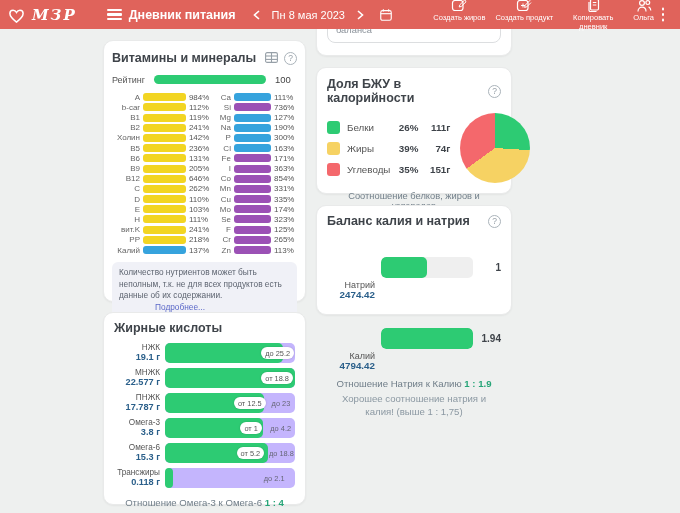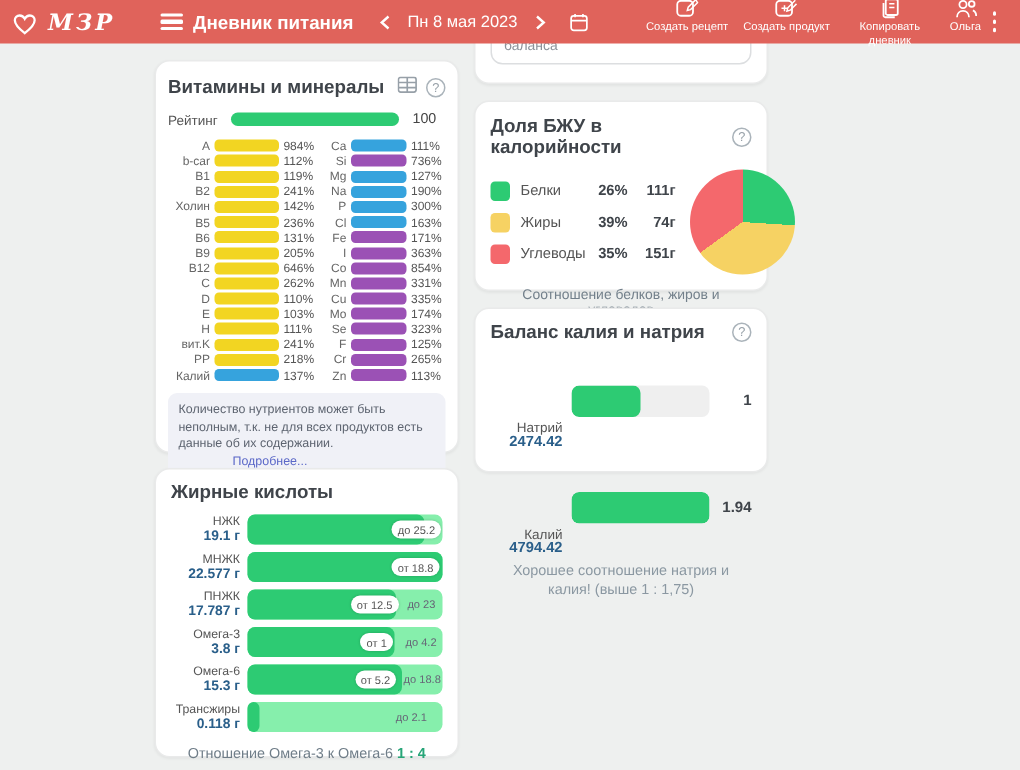--- a/index.html
+++ b/index.html
@@ -89,21 +89,21 @@
   .ratio-line { text-align:center; font-size:9.6px; color:#6f7d88; margin-top:7px; }
   .ratio-val { color:#27a578; font-weight:bold; }
   .verdict { text-align:center; font-size:9.6px; color:#8b98a2; margin-top:4px; line-height:1.3; }
   
   .fatty { left:103px; top:312px; width:203px; height:193px; padding:8px 10px; }
   .frows { display:flex; flex-direction:column; gap:5px; margin-top:8px; }
   .frow { display:flex; align-items:center; }
   .flab { width:46px; text-align:right; margin-right:5px; line-height:1.1; }
   .fname { font-size:8.2px; color:#555; white-space:nowrap; }
   .famount { font-size:9.2px; font-weight:bold; color:#2a5f8a; white-space:nowrap; }
-  .ftrack { position:relative; flex:1; height:20px; background:#86efac; border-radius:5px; }
+  .ftrack { position:relative; flex:1; height:20px; background:#c4b5fd; border-radius:5px; }
   .ffill { height:100%; background:#2dcb73; border-radius:5px; }
   .fmark { position:absolute; top:50%; transform:translateY(-50%); font-size:7.4px; white-space:nowrap; }
   .fmark.pill { background:#fff; border-radius:7px; padding:1.5px 4px; color:#555;
     box-shadow:0 0 2px rgba(0,0,0,.2); }
   .fmark.plain { color:#667; }
   .fatty .ratio-line { margin-top:9px; }
   
   .hicon svg, .chev svg, .cal-icon svg, .logo svg { display:block; }
   .titleicons { display:flex; gap:6px; align-items:center; }
 </style>
@@ -147,21 +147,21 @@
     </span>
   </div>
   <div class="actions">
       <div class="hact">
         <span class="hicon">
           <svg width="16" height="15" viewBox="0 0 16 15" fill="none" stroke="#fff" stroke-width="1.2">
             <rect x="1.5" y="2.5" width="10.5" height="10" rx="2.5"></rect>
             <path d="M13.8 1.8 L8.8 6.8 L8.2 9 L10.4 8.4 L15 3.8 Z" stroke-width="1"></path>
           </svg>
         </span>
-        <span class="hlabel">Создать рецепт</span>
+        <span class="hlabel">Создать жиров</span>
       </div>
       <div class="hact">
         <span class="hicon">
           <svg width="16" height="15" viewBox="0 0 16 15" fill="none" stroke="#fff" stroke-width="1.2">
             <rect x="1.5" y="2.5" width="10.5" height="10" rx="2.5"></rect>
             <path d="M14.2 2.2 L9.2 7.2 L8.6 9.4 L10.8 8.8 L15 4.6" stroke-width="1"></path>
             <line x1="5" y1="7.5" x2="9" y2="7.5" stroke-width="1"></line>
             <line x1="7" y1="5.5" x2="7" y2="9.5" stroke-width="1"></line>
           </svg>
         </span>
@@ -442,20 +442,21 @@
         <div class="blab">
           <div class="bname">Калий</div>
           <div class="bamount">4794.42</div>
         </div>
         <div class="btrack">
           <div class="bfill" style="width: 100%;"></div>
         </div>
         <div class="bval">1.94</div>
       </div>
     </div>
+  <div class="ratio-line"><span>Отношение Натрия к Калию</span> <span class="ratio-val">1 : 1.9</span></div>
   <div class="verdict">Хорошее соотношение натрия и калия! (выше 1 : 1,75)</div>
 </div>
 
 <div class="card fatty">
   <div class="card-head">
     <div class="card-title">Жирные кислоты</div>
   </div>
   <div class="frows">
       <div class="frow">
         <div class="flab">

